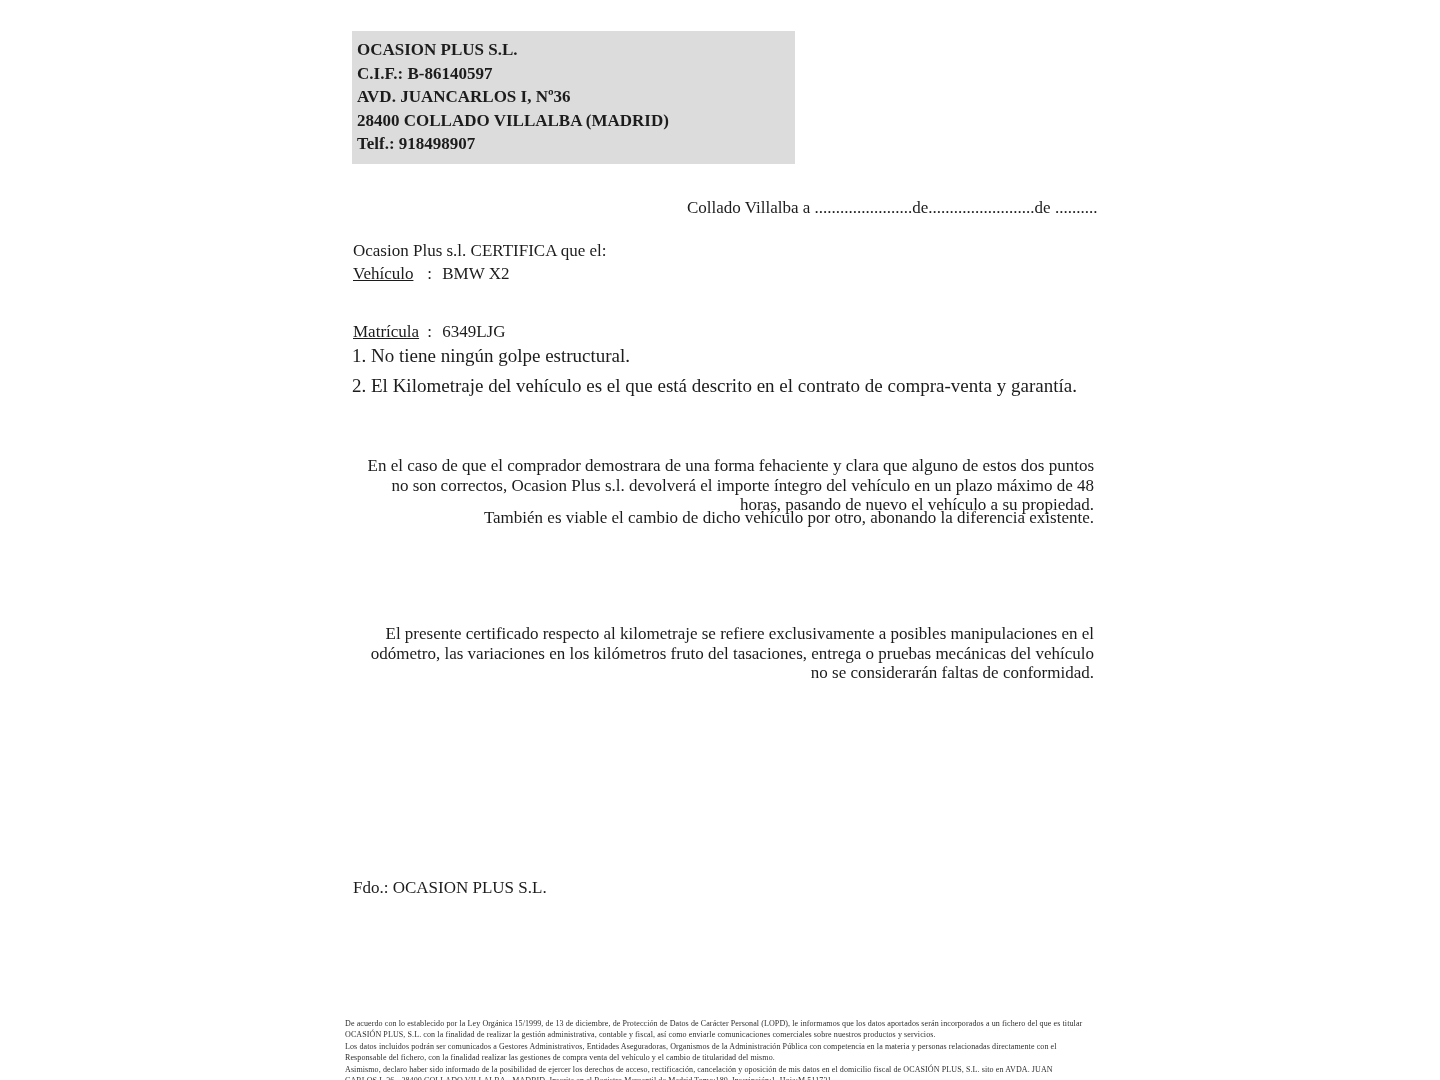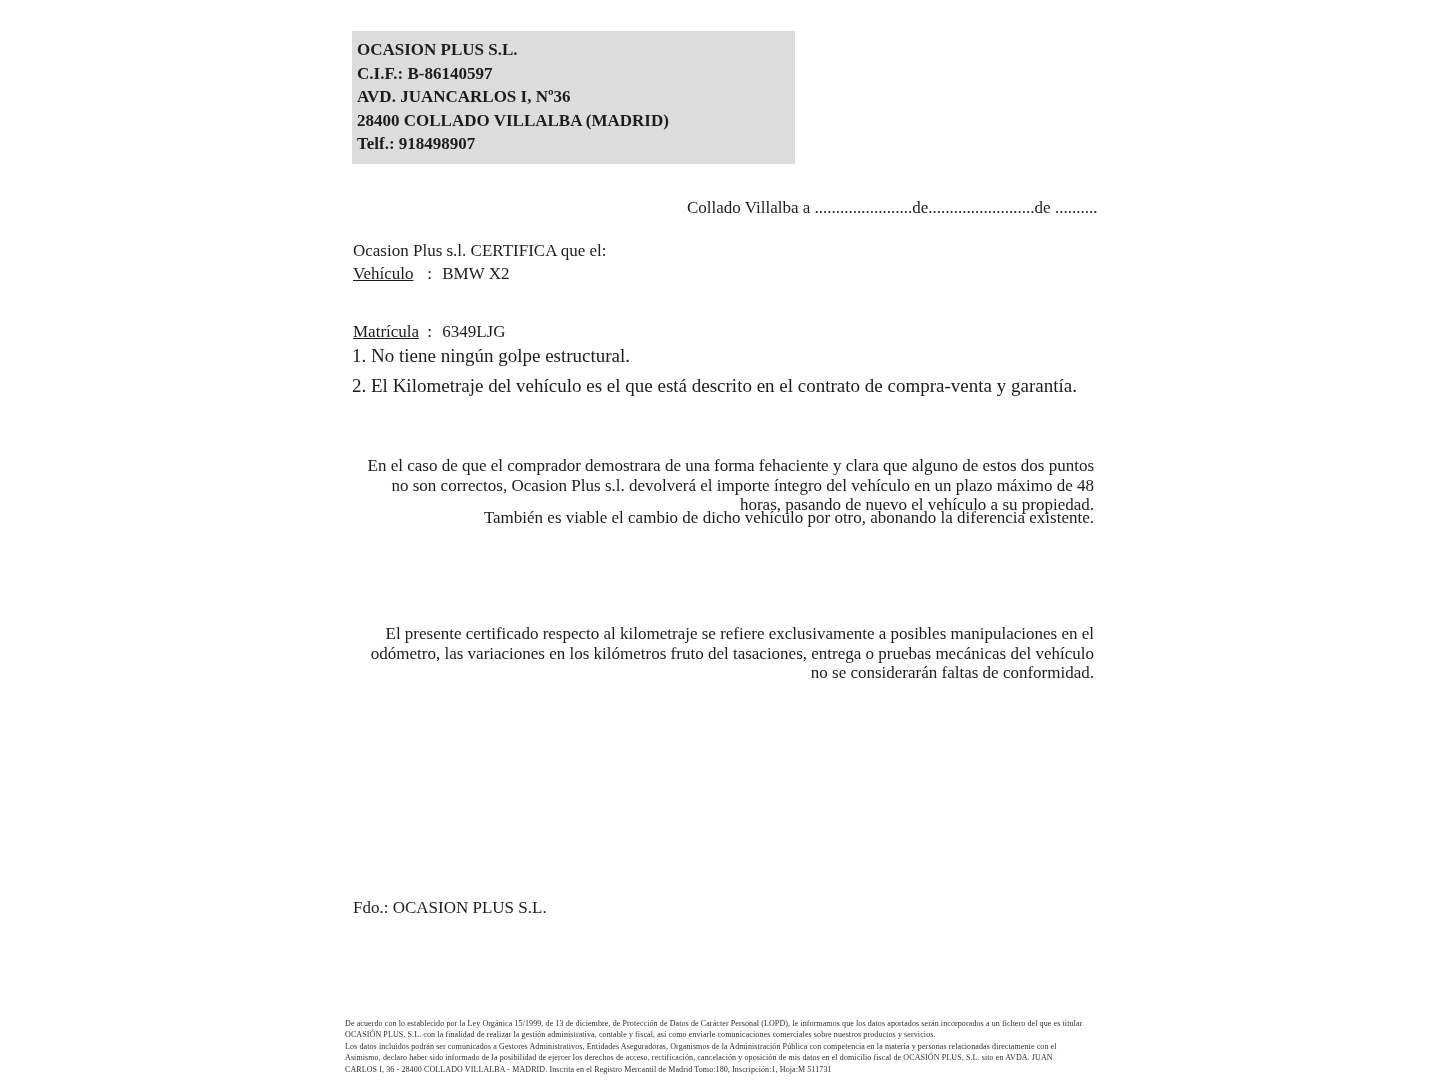--- a/index.html
+++ b/index.html
@@ -78,21 +78,21 @@
     line-height: 19.6px;
     text-align: right;
   }
   .para.para1 { top: 456px; }
   .para.para2 { top: 508px; }
   .para.para3 { top: 569px; }
   .para.para4 { top: 624px; }
   .signature {
     position: absolute;
     left: 353px;
-    top: 898px;
+    top: 878px;
     font-size: 17px;
   }
   .legal-footer {
     position: absolute;
     left: 345px;
     top: 1018px;
     width: 760px;
     color: #2e2e2e;
   }
   .legal-line {
@@ -137,17 +137,18 @@
   <div class="para para1">En el caso de que el comprador demostrara de una forma fehaciente y clara que alguno de estos dos puntos no son correctos, Ocasion Plus s.l. devolverá el importe íntegro del vehículo en un plazo máximo de 48 horas, pasando de nuevo el vehículo a su propiedad.</div>
   <div class="para para2">También es viable el cambio de dicho vehículo por otro, abonando la diferencia existente.</div>
   <div class="para para4">El presente certificado respecto al kilometraje se refiere exclusivamente a posibles manipulaciones en el odómetro, las variaciones en los kilómetros fruto del tasaciones, entrega o pruebas mecánicas del vehículo no se considerarán faltas de conformidad.</div>
 
   <div class="signature">Fdo.: OCASION PLUS S.L.</div>
 
   <div class="legal-footer">
     <div class="legal-line">De acuerdo con lo establecido por la Ley Orgánica 15/1999, de 13 de diciembre, de Protección de Datos de Carácter Personal (LOPD), le informamos que los datos aportados serán incorporados a un fichero del que es titular</div>
     <div class="legal-line">OCASIÓN PLUS, S.L. con la finalidad de realizar la gestión administrativa, contable y fiscal, así como enviarle comunicaciones comerciales sobre nuestros productos y servicios.</div>
     <div class="legal-line">Los datos incluidos podrán ser comunicados a Gestores Administrativos, Entidades Aseguradoras, Organismos de la Administración Pública con competencia en la materia y personas relacionadas directamente con el</div>
+    <div class="legal-line">Responsable del fichero, con la finalidad realizar las gestiones de compra venta del vehículo y el cambio de titularidad del mismo.</div>
     <div class="legal-line">Asimismo, declaro haber sido informado de la posibilidad de ejercer los derechos de acceso, rectificación, cancelación y oposición de mis datos en el domicilio fiscal de OCASIÓN PLUS, S.L. sito en AVDA. JUAN</div>
     <div class="legal-line">CARLOS I, 36 - 28400 COLLADO VILLALBA - MADRID. Inscrita en el Registro Mercantil de Madrid Tomo:180, Inscripción:1, Hoja:M 511731</div>
   </div>
 
 </div>
 
 </body></html>

